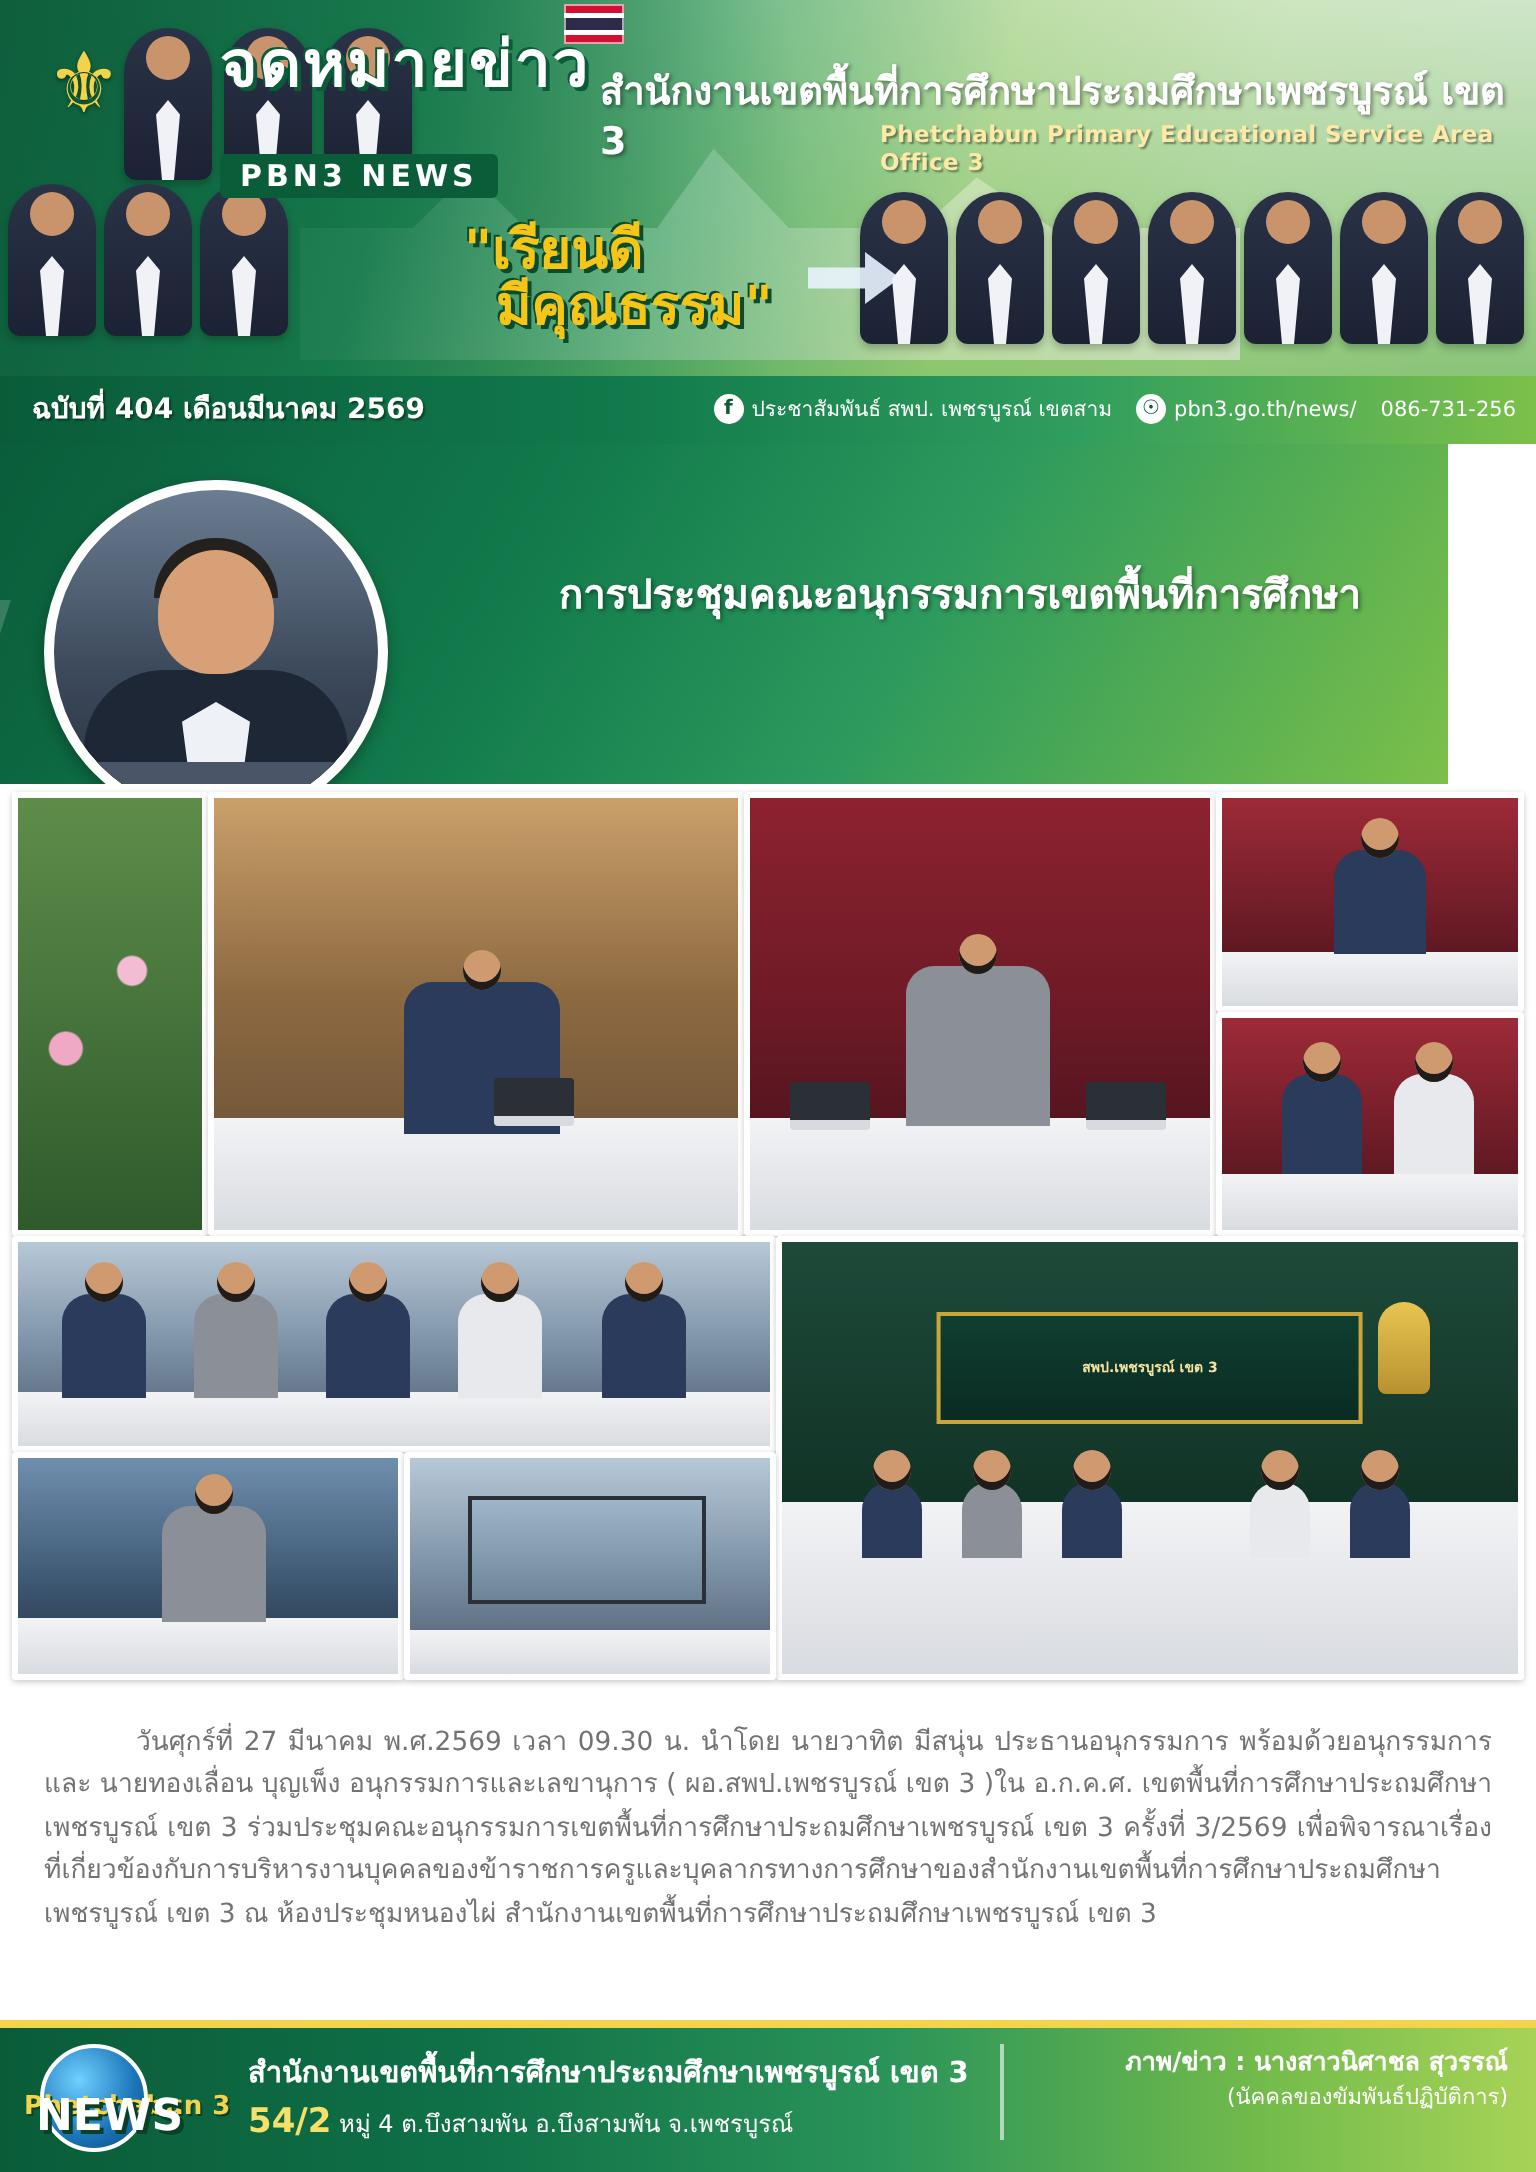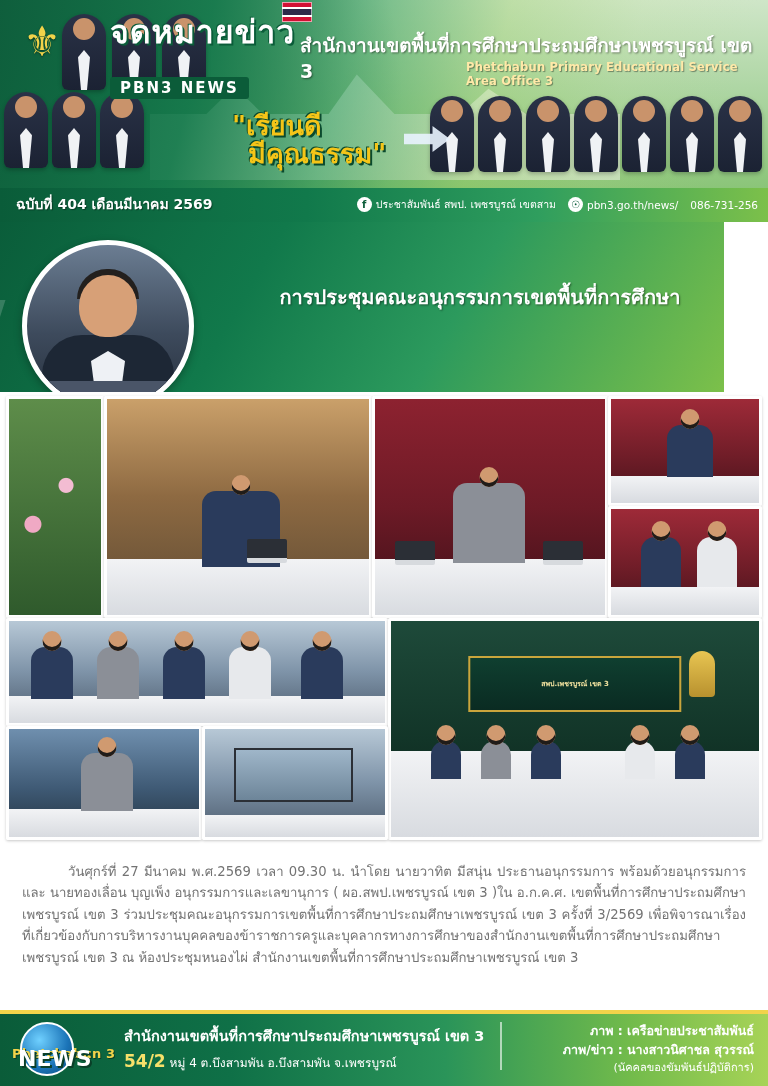--- a/index.html
+++ b/index.html
@@ -69,21 +69,20 @@
   .office-line {
     position: absolute; left: 300px; top: 30px;
     color: #ffffff; font-size: 19px; font-weight: bold;
     text-shadow: 1px 1px 2px rgba(0,0,0,.45);
   }
   .office-line-en {
     position: absolute; left: 440px; top: 60px;
     color: #ffe9a8; font-size: 11.5px; font-weight: bold;
     letter-spacing: .2px;
     text-shadow: 1px 1px 1px rgba(0,0,0,.4);
-    margin-left: 26px;
   }
   .flag {
     position: absolute; left: 282px; top: 2px; width: 30px; height: 20px;
     background: linear-gradient(180deg,#d21034 0 20%, #ffffff 20% 33%, #2d2a4a 33% 66%, #ffffff 66% 80%, #d21034 80% 100%);
     border: 1px solid rgba(255,255,255,.6);
   }
   .slogan {
     position: absolute; left: 232px; top: 112px;
     color: #f5c518; font-size: 27px; font-weight: bold; line-height: 1.05;
     text-shadow: 2px 2px 0 #0a4a2e, -1px -1px 0 #0a4a2e;
@@ -502,19 +501,18 @@
       <div class="fl1">สำนักงานเขตพื้นที่การศึกษาประถมศึกษาเพชรบูรณ์ เขต 3</div>
       <div class="fl2">
         <b>54/2</b>
         <span>หมู่ 4 ต.บึงสามพัน อ.บึงสามพัน จ.เพชรบูรณ์</span>
       </div>
     </div>
 
     <div class="footer-sep"></div>
 
     <div class="footer-right">
-      <div>ภาพ : เครือข่ายประชาสัมพันธ์</div>
       <div>ภาพ/ข่าว : นางสาวนิศาชล สุวรรณ์</div>
       <div class="small">(นัคคลของขัมพันธ์ปฏิบัติการ)</div>
     </div>
   </div>
 
 </div>
 
 </body></html>

